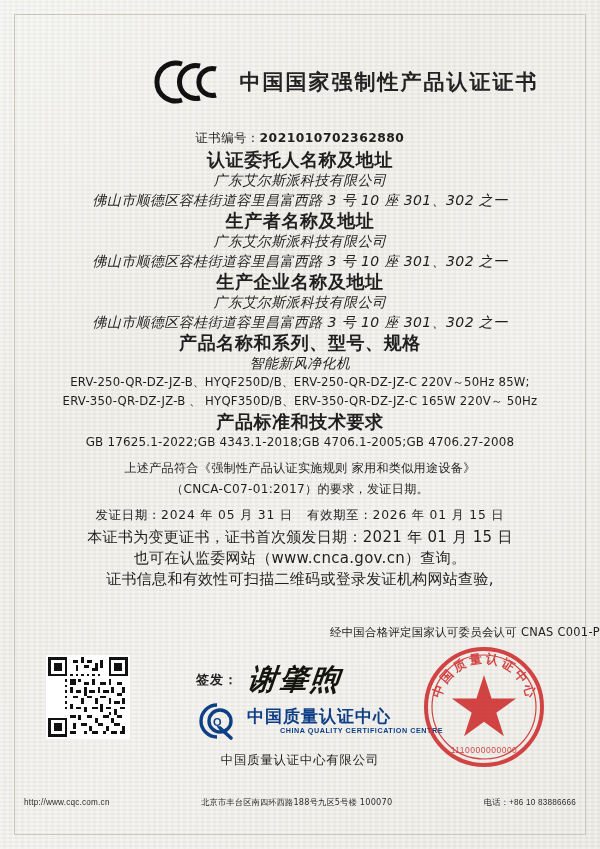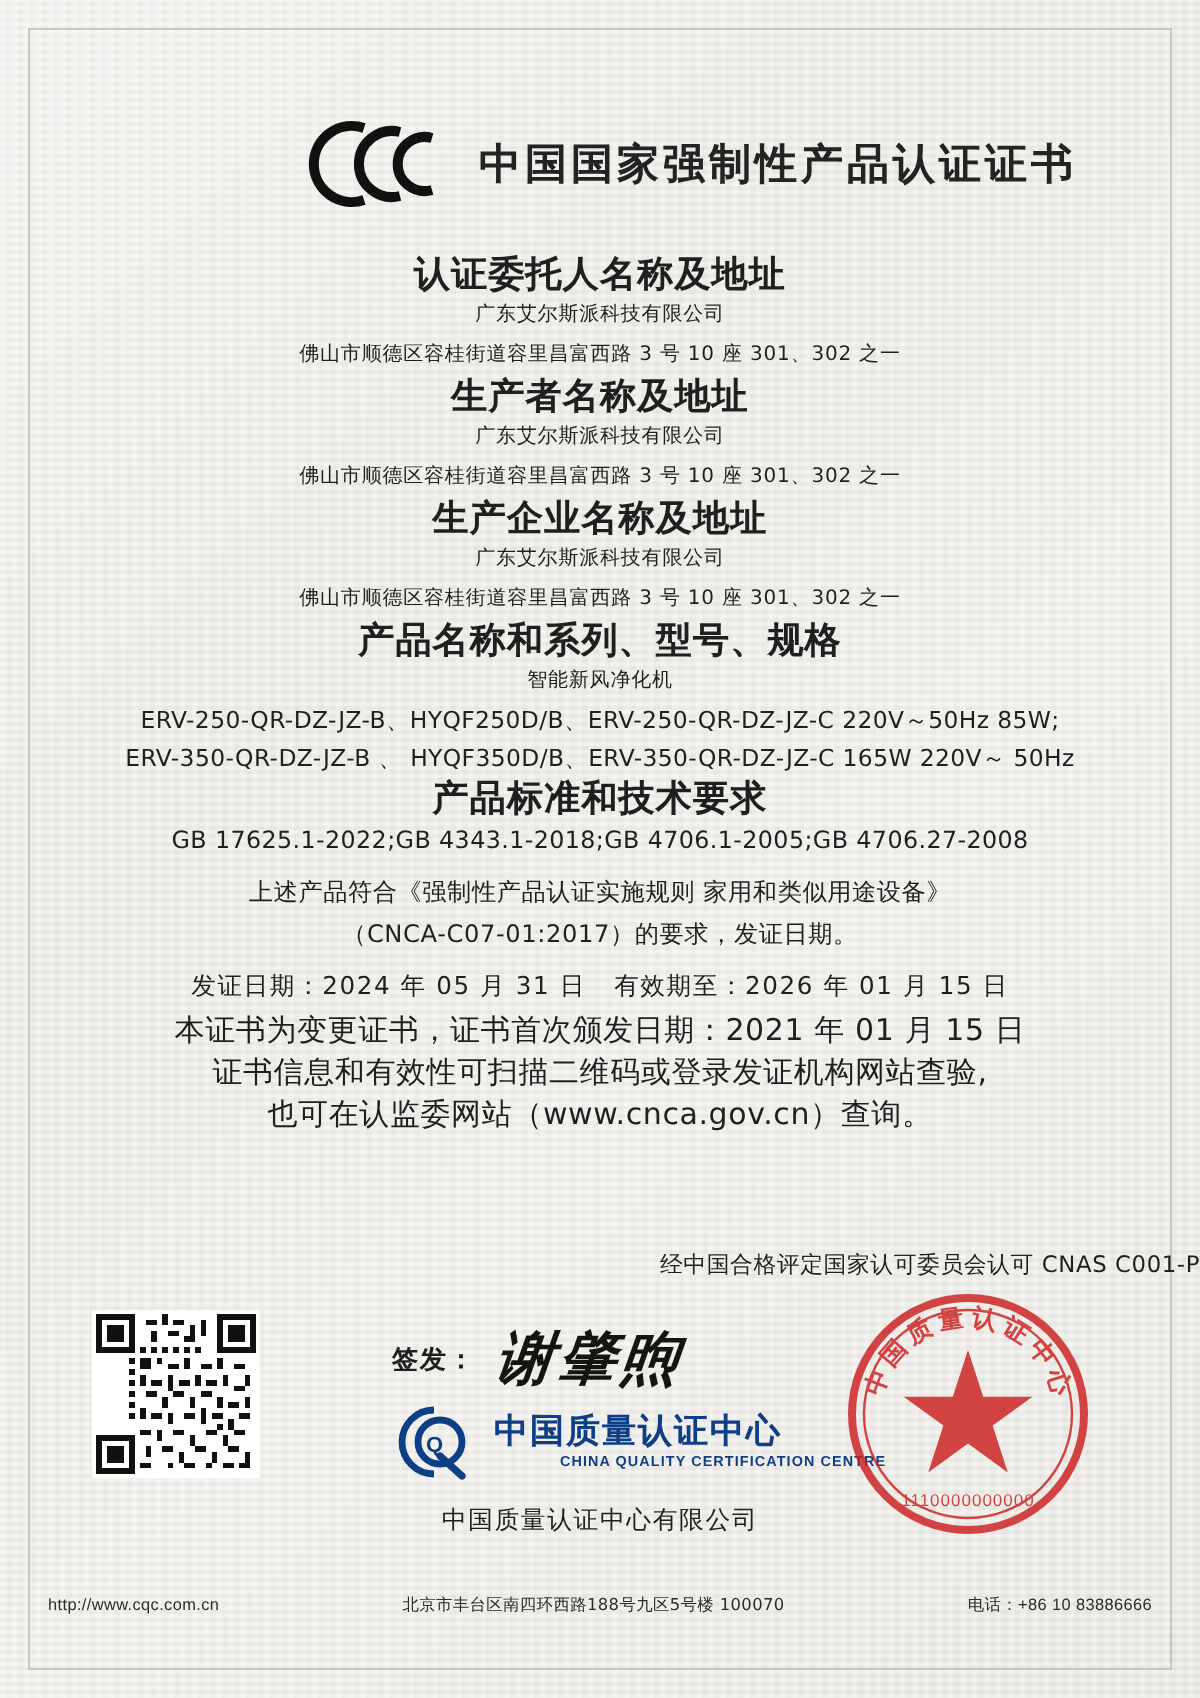--- a/index.html
+++ b/index.html
@@ -70,24 +70,25 @@
   .body-block {
     position: absolute;
     top: 127px;
     left: 30px;
     width: 540px;
     text-align: center;
     color: #1f1f1f;
     font-family: "DejaVu Sans", "Liberation Sans", sans-serif;
   }
   .line {
-    font-size: 10px;
+    font-size: 14px;
     line-height: 20px;
     letter-spacing: 0.4px;
     white-space: nowrap;
+    font-style: italic;
   }
   .label {
     font-weight: 700;
     font-size: 18px;
     line-height: 21px;
     letter-spacing: 0.6px;
   }
   .gap-2 { height: 3px; }
   .gap-4 { height: 6px; }
 
@@ -264,20 +265,23 @@
           <path d="M48 10 A16.5 16.5 0 1 0 48 42"></path>
           <path d="M64 13 A13.5 13.5 0 1 0 64 39"></path>
         </g>
       </svg>
     </div>
     <div class="doc-title">中国国家强制性产品认证证书</div>
   </div>
 
   <div class="body-block">
 
+    <div class="cert-no">
+      <span>证书编号：</span><b>2021010702362880</b>
+    </div>
 
     <div class="label">认证委托人名称及地址</div>
     <div class="line">广东艾尔斯派科技有限公司</div>
     <div class="line">佛山市顺德区容桂街道容里昌富西路 3 号 10 座 301、302 之一</div>
 
     <div class="label">生产者名称及地址</div>
     <div class="line">广东艾尔斯派科技有限公司</div>
     <div class="line">佛山市顺德区容桂街道容里昌富西路 3 号 10 座 301、302 之一</div>
 
     <div class="label">生产企业名称及地址</div>
@@ -295,22 +299,22 @@
     <div class="gap-4"></div>
     <div class="conform">上述产品符合《强制性产品认证实施规则 家用和类似用途设备》</div>
     <div class="conform">（CNCA-C07-01:2017）的要求，发证日期。</div>
 
     <div class="gap-2"></div>
     <div class="dates">
       <span>发证日期：</span><span>2024 年 05 月 31 日</span>&nbsp;&nbsp;&nbsp;<span>有效期至：</span><span>2026 年 01 月 15 日</span>
     </div>
 
     <div class="note">本证书为变更证书，证书首次颁发日期：2021 年 01 月 15 日</div>
+    <div class="note">也可在认监委网站（www.cnca.gov.cn）查询。</div>
     <div class="note">证书信息和有效性可扫描二维码或登录发证机构网站查验,</div>
-    <div class="note">也可在认监委网站（www.cnca.gov.cn）查询。</div>
   </div>
 
   <div class="cnas-line">经中国合格评定国家认可委员会认可 CNAS C001-P</div>
 
   <div class="qr">
     <svg width="80" height="80" viewBox="0 0 29 29" shape-rendering="crispEdges">
       <rect width="29" height="29" fill="#fff"></rect>
       <g fill="#111">
 
         <rect x="0" y="0" width="7" height="1"></rect>

